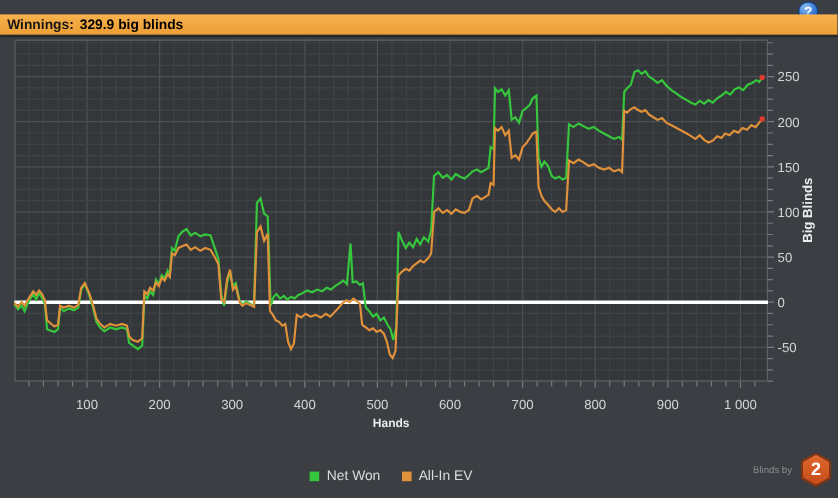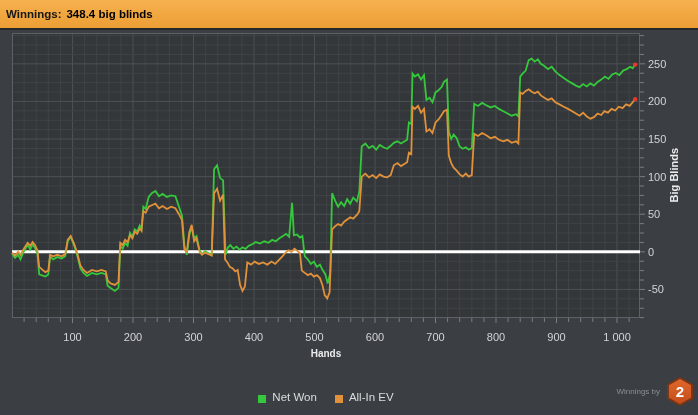--- a/index.html
+++ b/index.html
@@ -4,21 +4,21 @@
 <style>
   html,body{margin:0;padding:0;}
   body{
     width:698px;height:415px;position:relative;overflow:hidden;
     background:#3b3e42;
     font-family:"Liberation Sans", sans-serif;
     -webkit-font-smoothing:antialiased;
   }
   
   .header{
-    position:absolute;top:0;left:0;right:0;height:30px;
+    position:absolute;top:12px;left:0;right:0;height:19px;
     background:linear-gradient(#f6b14e,#ec9e34);
     border-bottom:2px solid #26282a;
     display:flex;align-items:center;padding:0 6px;box-sizing:border-box;
     z-index:5;
   }
   .header .lbl{font-size:11.5px;color:#161616;font-weight:600;}
   .header .val{font-size:11.5px;color:#000;font-weight:700;margin-left:5px;}
   .help-btn{
     position:absolute;right:16px;top:1px;width:17px;height:17px;border-radius:50%;
     background:radial-gradient(circle at 35% 28%, #8cc0f2, #3878d4 55%, #1c50a8);
@@ -39,21 +39,21 @@
   }
   .y-title span{
     writing-mode:vertical-rl;transform:rotate(180deg);
     font-size:11px;font-weight:700;color:#eaecee;white-space:nowrap;
   }
   
   .legend{
     position:absolute;left:12px;width:628px;top:391px;
     display:flex;justify-content:center;gap:18px;align-items:center;
   }
-  .legend-item{display:flex;align-items:flex-end;gap:6px;font-size:11.5px;color:#dadddf;}
+  .legend-item{display:flex;align-items:center;gap:6px;font-size:11.5px;color:#dadddf;}
   .swatch{width:8px;height:8px;display:inline-block;}
   
   .footer{
     position:absolute;right:5px;top:377px;
     display:flex;align-items:center;gap:7px;
   }
   .footer-text{text-align:right;line-height:1.15;}
   .powered{font-size:8px;color:#8a8f94;}
   .brand{font-size:12.5px;color:#c9cdd1;}
   .hex-outer{
@@ -68,21 +68,21 @@
     background:linear-gradient(#e0682b,#c44c1c);
     display:flex;align-items:center;justify-content:center;
     color:#fff;font-weight:700;font-size:15px;
   }
 </style>
 </head>
 <body>
 
 <div class="header">
   <span class="lbl">Winnings:</span>
-  <span class="val">348.4 big blinds</span>
+  <span class="val">329.9 big blinds</span>
 </div>
 <div class="help-btn">?</div>
 
 <svg id="chart-svg" width="698" height="415">
     <rect x="12" y="33" width="628" height="285" fill="#343739"></rect>
     <g>
       <line x1="24.10019267822736" y1="33" x2="24.10019267822736" y2="318" stroke="#3f4347" stroke-width="1"></line>
       <line x1="36.20038535645472" y1="33" x2="36.20038535645472" y2="318" stroke="#3f4347" stroke-width="1"></line>
       <line x1="48.30057803468208" y1="33" x2="48.30057803468208" y2="318" stroke="#3f4347" stroke-width="1"></line>
       <line x1="60.400770712909434" y1="33" x2="60.400770712909434" y2="318" stroke="#3f4347" stroke-width="1"></line>
@@ -289,18 +289,18 @@
     <span>Net Won</span>
   </div>
   <div class="legend-item">
     <span class="swatch" style="background: rgb(224, 145, 58);"></span>
     <span>All-In EV</span>
   </div>
 </div>
 
 <div class="footer">
   <div class="footer-text">
-    <div class="powered">Winnings by</div>
+    <div class="powered">Blinds by</div>
   </div>
   <div class="hex-outer">
     <div class="hex-inner">2</div>
   </div>
 </div>
 
 </body></html>

